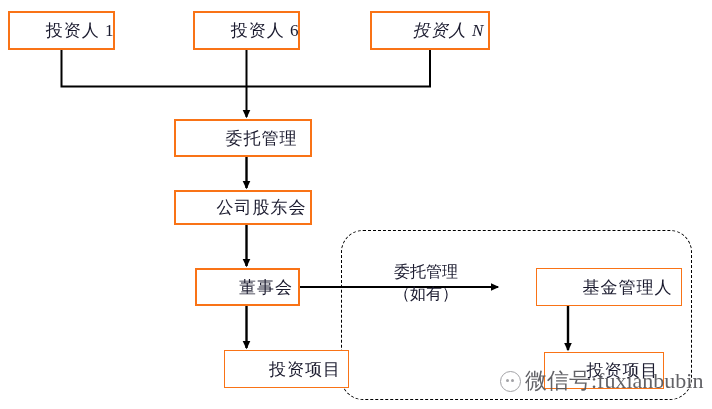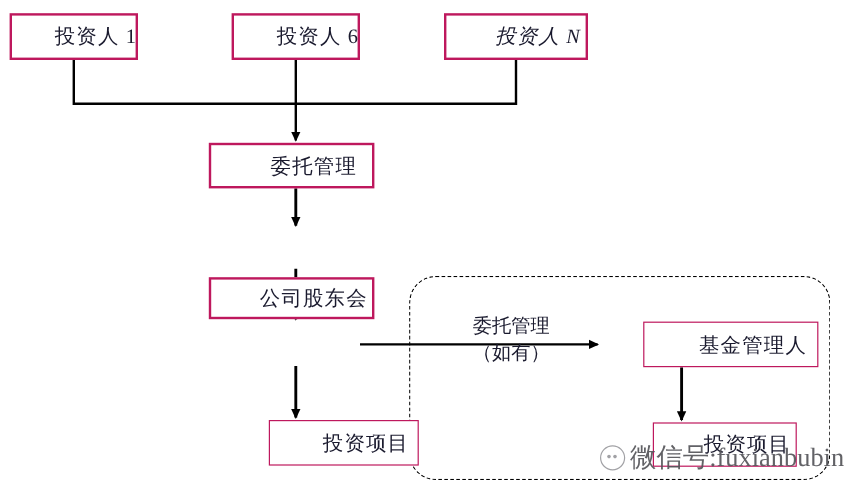--- a/index.html
+++ b/index.html
@@ -13,21 +13,21 @@
   #canvas {
     position: relative;
     width: 712px;
     height: 409px;
     background: #ffffff;
     overflow: hidden;
   }
   .node {
     position: absolute;
     box-sizing: border-box;
-    border: 2px solid #be185d;
+    border: 2px solid #f97316;
     background: #ffffff;
     display: flex;
     align-items: center;
     justify-content: center;
     color: #1a1a2e;
     font-size: 17px;
     letter-spacing: 1px;
     white-space: nowrap;
     z-index: 3;
     padding-left: 37px;
@@ -118,21 +118,22 @@
     <path d="M300,287 L498,287" stroke="#000000" stroke-width="2" fill="none" marker-end="url(#arrowhead)"></path>
 
     <path d="M568,306 L568,350" stroke="#000000" stroke-width="2.4" fill="none" marker-end="url(#arrowhead)"></path>
   </svg>
 
   <div class="node" style="left:8px; top:11px; width:107px; height:39px;">投资人 1</div>
   <div class="node" style="left:193px; top:11px; width:107px; height:39px;">投资人 6</div>
   <div class="node" style="left:370px; top:11px; width:120px; height:39px;font-style:italic;">投资人 N</div>
 
   <div class="node" style="left:174px; top:119px; width:138px; height:38px;">委托管理</div>
-  <div class="node" style="left:174px; top:190px; width:138px; height:35px;margin-top:41px;">公司股东会</div>
+  <div class="node" style="left:174px; top:190px; width:138px; height:35px;">公司股东会</div>
+  <div class="node" style="left:195px; top:268px; width:105px; height:38px;">董事会</div>
   <div class="node thin" style="left:188px; top:350px; width:125px; height:38px;">投资项目</div>
 
   <div class="edge-label" style="left:366px; top:263px; width:120px;font-family:Liberation Mono, monospace;">
     <div>委托管理</div>
     <div>（如有）</div>
   </div>
 
   <div class="node thin" style="left:500px; top:268px; width:146px; height:38px;">基金管理人</div>
   <div class="node thin" style="left:508px; top:352px; width:120px; height:37px;">投资项目</div>
 

